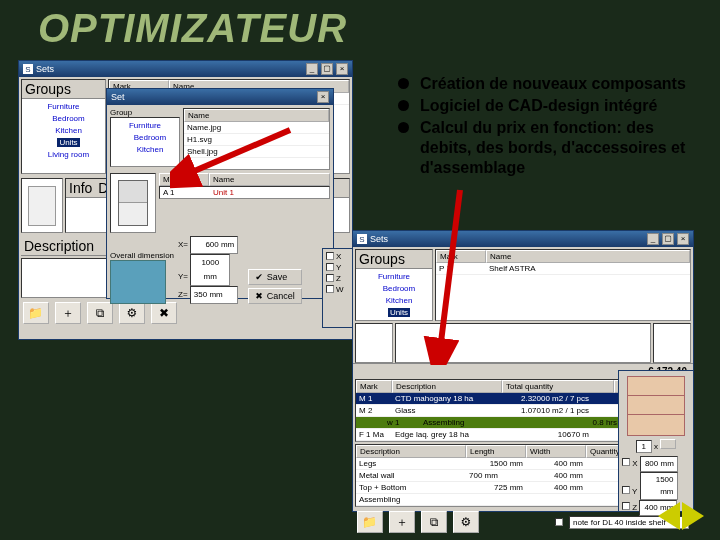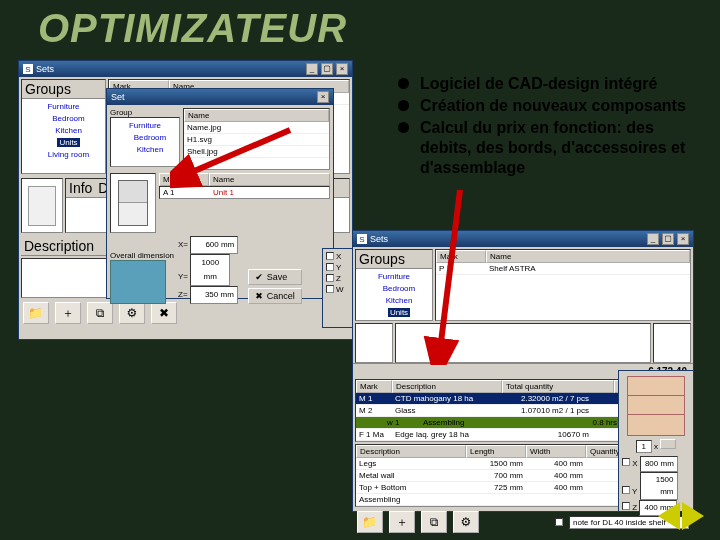--- a/index.html
+++ b/index.html
@@ -117,22 +117,22 @@
   }
   .tri.back { border-right:22px solid #cccc00; }
   .tri.fwd { border-left:22px solid #cccc00; }
 </style>
 </head>
 <body>
 
 <div class="title">OPTIMIZATEUR</div>
 
 <ul class="bullets">
+  <li>Création de nouveaux composants</li>
   <li>Logiciel de CAD-design intégré</li>
-  <li>Création de nouveaux composants</li>
   <li>Calcul du prix en fonction: des debits, des bords, d'accessoires et d'assemblage</li>
 </ul>
 
 <div class="win" style="left:18px;top:60px;width:335px;height:280px;">
   <div class="titlebar">
     <span class="sysicon">S</span>
     <span>Sets</span>
     <span class="spacer"></span>
     <span class="wcbtn">_</span>
     <span class="wcbtn">▢</span>
@@ -236,21 +236,21 @@
     </div>
   </div>
   <div style="padding:3px;display:flex;gap:4px;align-items:flex-end;">
     <div>
       <div style="font-size:8px;">Overall dimension</div>
       <div style="width:56px;height:44px;background:#5aa0bb;border:1px solid #477;"></div>
     </div>
     <div style="font-size:8px;line-height:14px;">
       <div><span>X=</span> <span class="input" style="width:48px;text-align:right;">600 mm</span></div>
       <div><span>Y=</span> <span class="input" style="width:40px;text-align:center;">1000 mm</span></div>
-      <div><span>Z=</span> <span class="input" style="width:48px;text-align:right;">350 mm</span></div>
+      <div><span>Z=</span> <span class="input" style="width:48px;text-align:left;">350 mm</span></div>
     </div>
     <div style="display:flex;flex-direction:column;gap:3px;margin-left:6px;">
       <div class="btnrect">
           <span>✔</span>
           <span>Save</span>
         </div>
       <div class="btnrect">
           <span>✖</span>
           <span>Cancel</span>
         </div>
@@ -361,21 +361,21 @@
     </div>
     <div id="t2rows">
         <div class="row">
           <span style="width:110px">Legs</span>
           <span style="width:60px;text-align:right">1500 mm</span>
           <span style="width:60px;text-align:right">400 mm</span>
           <span style="flex:1;text-align:right">2 pc(s)</span>
         </div>
         <div class="row">
           <span style="width:110px">Metal wall</span>
-          <span style="width:60px;text-align:right">700 mm</span>
+          <span style="width:60px;">700 mm</span>
           <span style="width:60px;text-align:right">400 mm</span>
           <span style="flex:1;text-align:right">1 pc(s)</span>
         </div>
         <div class="row">
           <span style="width:110px">Top + Bottom</span>
           <span style="width:60px;text-align:right">725 mm</span>
           <span style="width:60px;text-align:right">400 mm</span>
           <span style="flex:1;text-align:right">5 pc(s)</span>
         </div>
         <div class="row">

